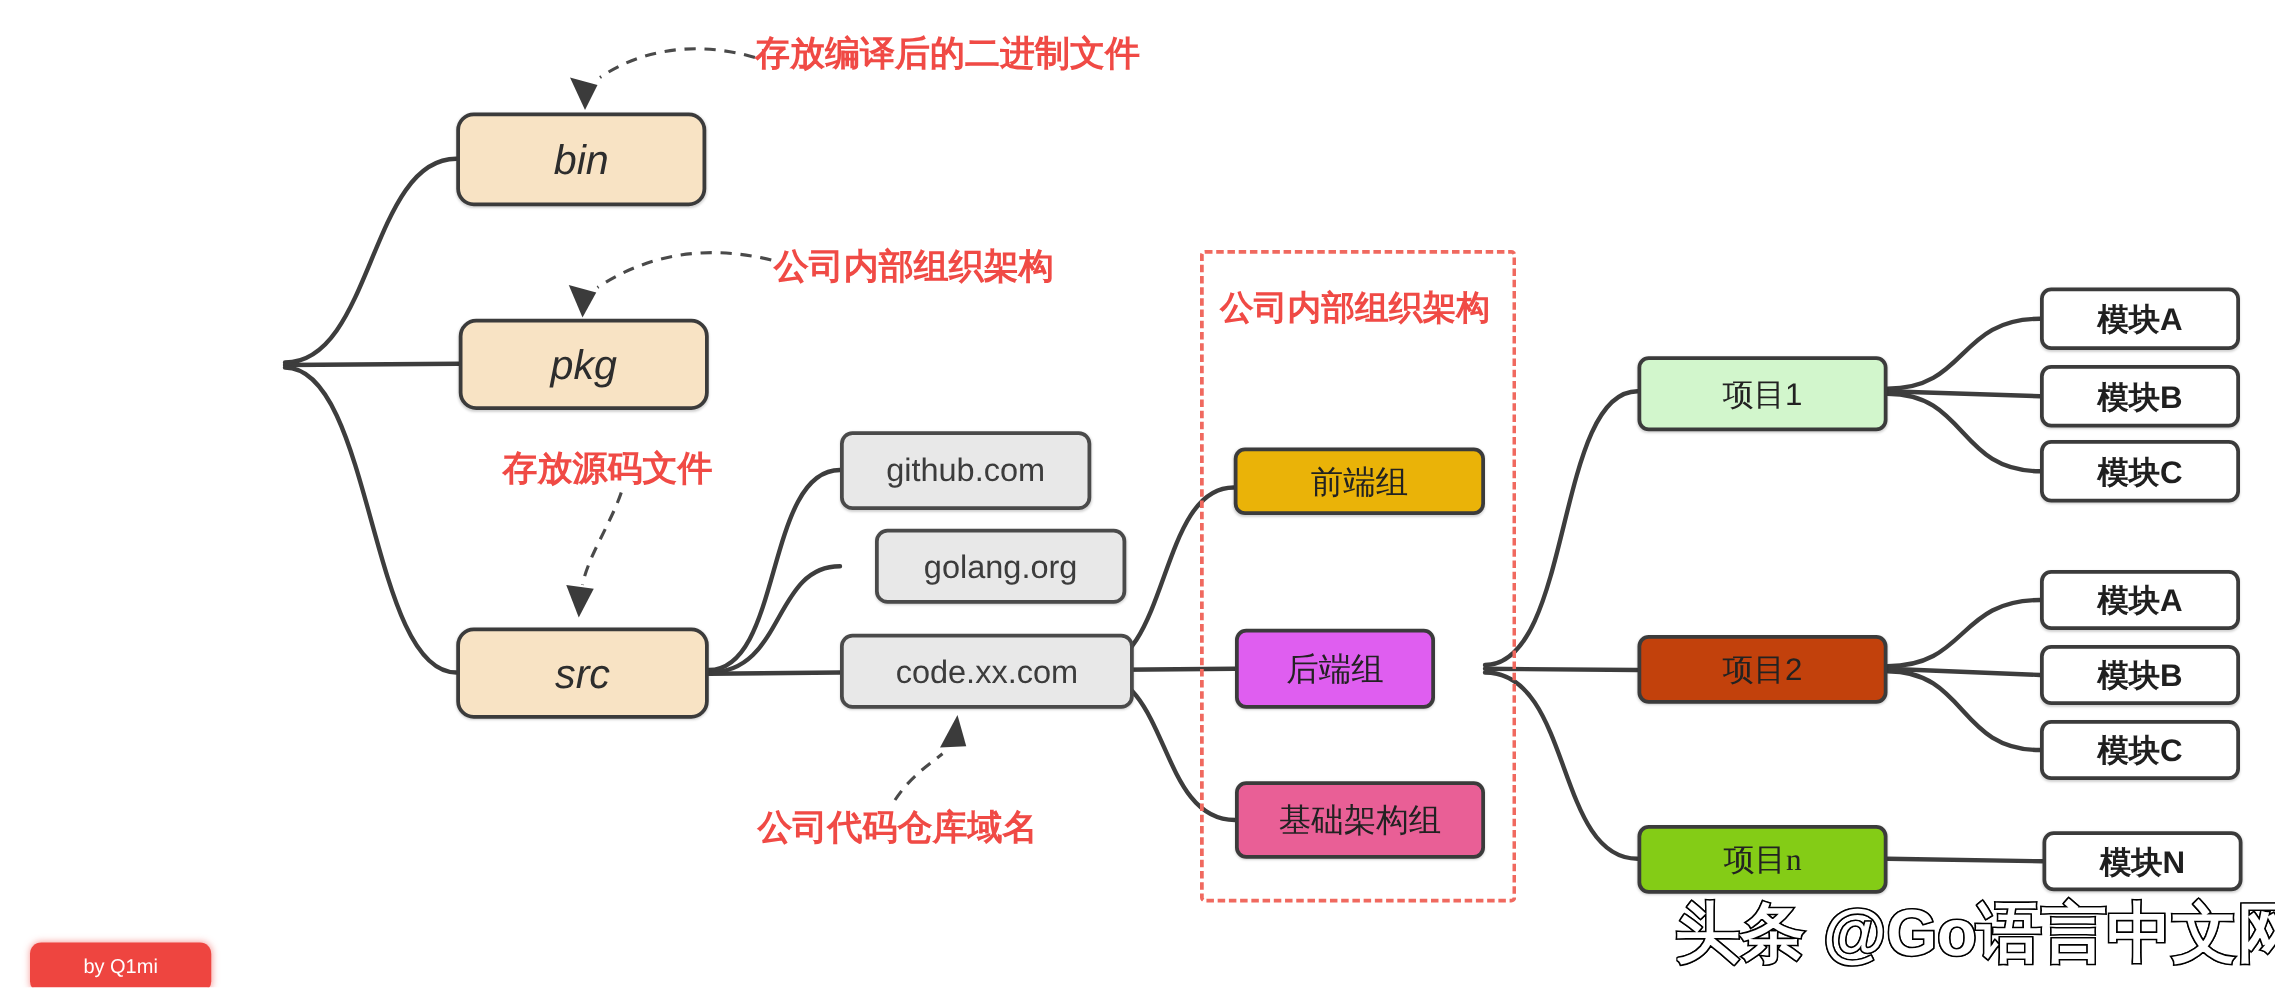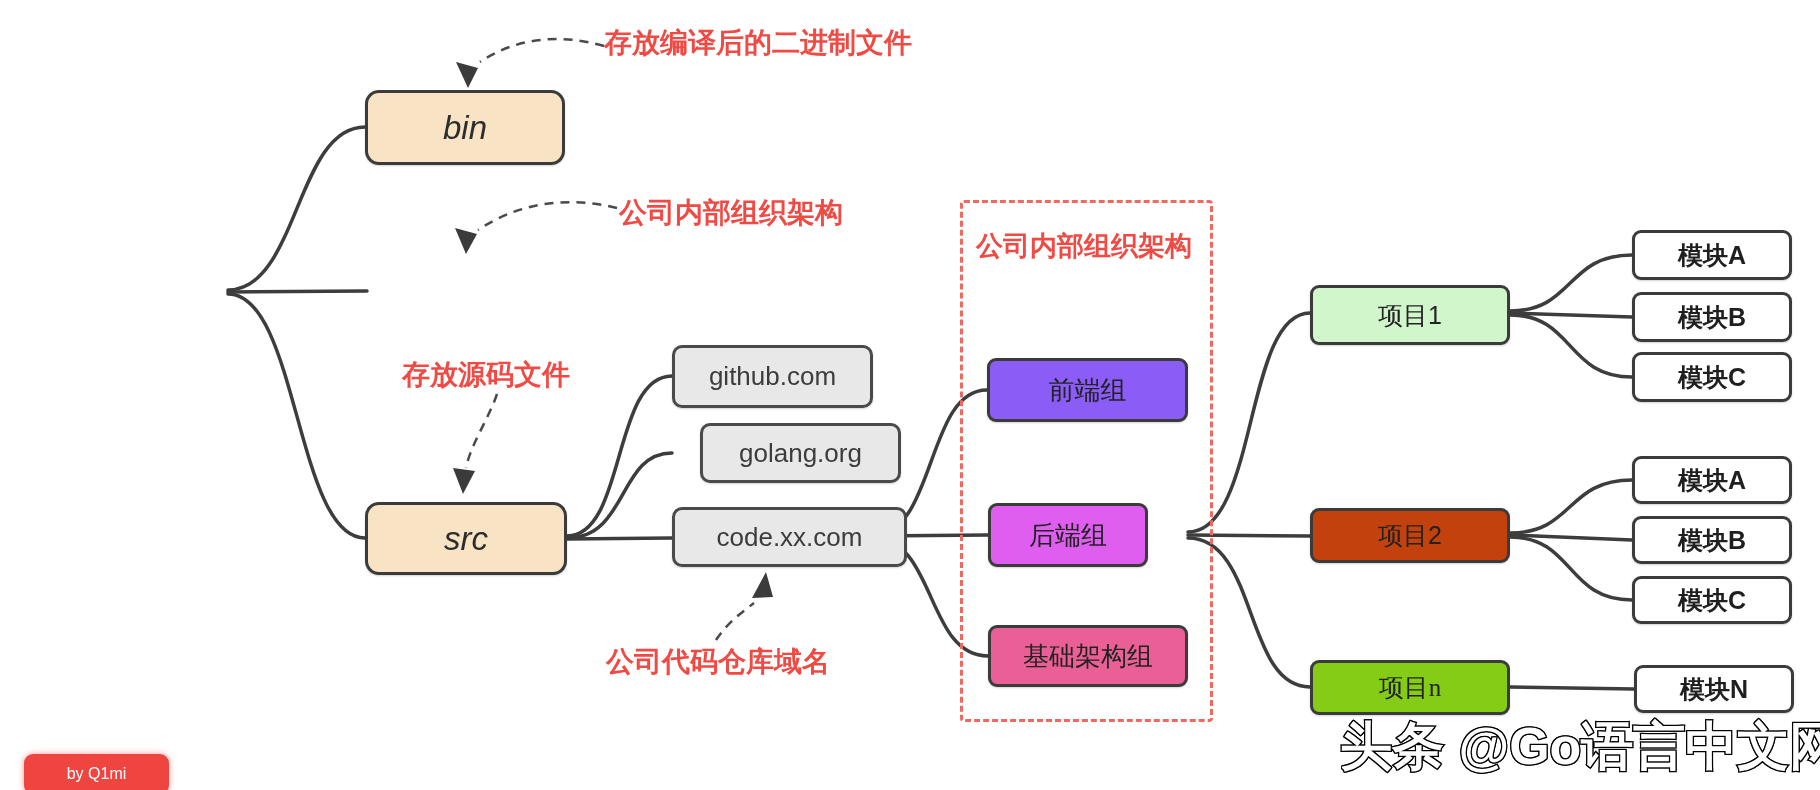--- a/index.html
+++ b/index.html
@@ -64,20 +64,23 @@
       <polygon points="466,254 455,228 477,234"></polygon>
       <polygon points="463,494 453,468 475,471"></polygon>
       <polygon points="766,572 752,598 773,597"></polygon>
     </g>
   </svg>
 
 
   <div class="node node-dir" style="left: 365px; top: 90px; width: 200px; height: 75px; background-color: rgb(248, 227, 196);">
     <span>bin</span>
   </div>
+  <div class="node node-dir" style="left: 367px; top: 255px; width: 200px; height: 73px; background-color: rgb(248, 227, 196);">
+    <span>pkg</span>
+  </div>
   <div class="node node-dir" style="left: 365px; top: 502px; width: 202px; height: 73px; background-color: rgb(248, 227, 196);">
     <span>src</span>
   </div>
 
   <div class="annotation" style="left:604px;top:24px;">存放编译后的二进制文件</div>
   <div class="annotation" style="left:619px;top:194px;">公司内部组织架构</div>
   <div class="annotation" style="left:402px;top:356px;">存放源码文件</div>
   <div class="annotation" style="left:606px;top:643px;">公司代码仓库域名</div>
 
   <div class="node node-domain" style="left: 672px; top: 345px; width: 201px; height: 63px; background-color: rgb(232, 232, 232); text-align: center;">
@@ -86,21 +89,21 @@
   <div class="node node-domain" style="left: 672px; top: 423px; width: 201px; height: 60px; background-color: rgb(232, 232, 232); margin-left: 28px;">
     <span>golang.org</span>
   </div>
   <div class="node node-domain" style="left: 672px; top: 507px; width: 235px; height: 60px; background-color: rgb(232, 232, 232);">
     <span>code.xx.com</span>
   </div>
 
   <div class="org-box" style="left:960px;top:200px;width:247px;height:516px;"></div>
   <div class="org-label" style="left:962px;top:228px;width:244px;">公司内部组织架构</div>
 
-  <div class="node node-group" style="left: 987px; top: 358px; width: 201px; height: 64px; background-color: #8b5cf6;">
+  <div class="node node-group" style="left: 987px; top: 358px; width: 201px; height: 54px; background-color: #eab308;">
     <span>前端组</span>
   </div>
   <div class="node node-group" style="left: 988px; top: 503px; width: 160px; height: 64px; background-color: rgb(223, 94, 240);">
     <span>后端组</span>
   </div>
   <div class="node node-group" style="left: 988px; top: 625px; width: 200px; height: 62px; background-color: rgb(233, 95, 150);">
     <span>基础架构组</span>
   </div>
 
   <div class="node node-project" style="left: 1310px; top: 285px; width: 200px; height: 60px; background-color: rgb(210, 246, 204);">

